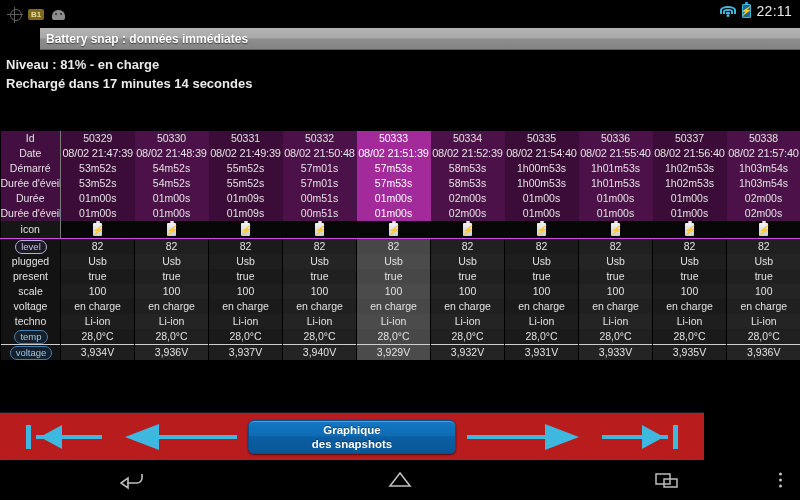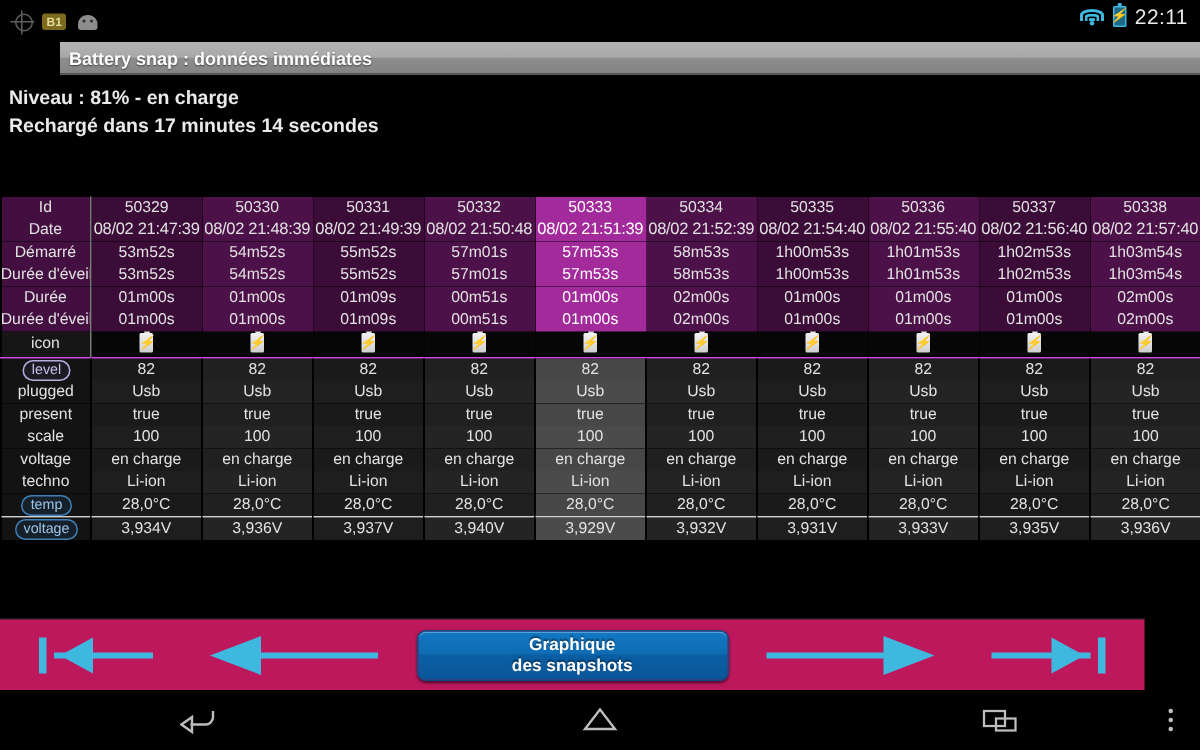--- a/index.html
+++ b/index.html
@@ -118,22 +118,22 @@
 
   .badge{
     display:inline-block; border-radius:7px; padding:0 5px;
     font-size:9.5px; line-height:12px; margin-left:1px;
   }
   .badge-level{ border:1px solid #b9aee0; color:#c9c0ea; background:#1a1a22;}
   .badge-blue{ border:1px solid #3f7fb5; color:#9cc6e8; background:#16202a;}
 
   
   .actionbar{
-    position:absolute; left:0; top:412px; width:763px; height:48px;
-    background:#be185d; display:flex; align-items:center; justify-content:space-between;
+    position:absolute; left:0; top:412px; width:704px; height:48px;
+    background:#b91c1c; display:flex; align-items:center; justify-content:space-between;
     padding:0 14px; border-top:1px solid #1d1d1d;
   }
   .arrowbtn{ display:flex; align-items:center; justify-content:center; }
   .graph-btn{
     width:208px; height:34px; border-radius:6px;
     background:linear-gradient(to bottom,#1277c2 0%,#0f6cb4 45%,#0a5ea3 50%,#0a5699 100%);
     border:1px solid #0a4d88;
     box-shadow:inset 0 1px 0 rgba(255,255,255,.30), 0 1px 2px rgba(0,0,0,.6);
     color:#fff; font-size:11.5px; font-weight:bold; text-align:center;
     display:flex; flex-direction:column; align-items:center; justify-content:center;

